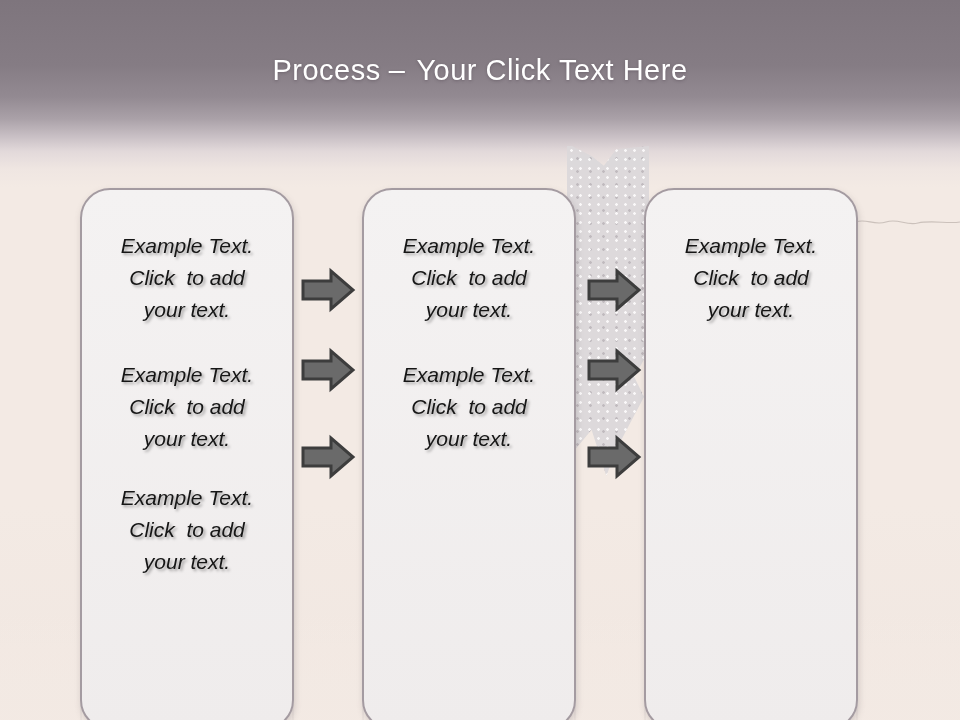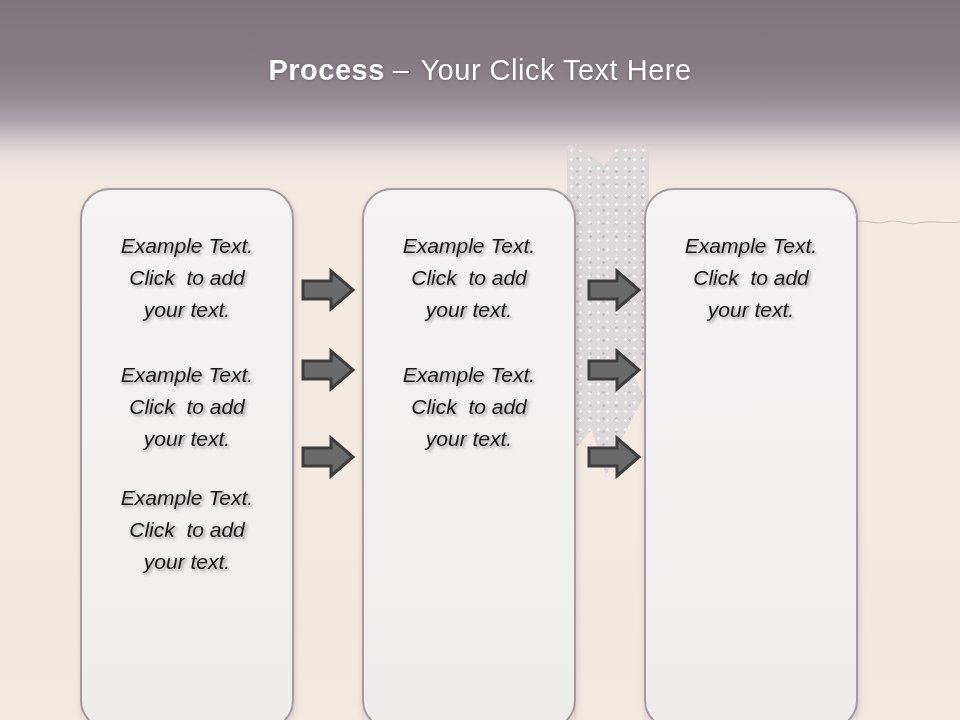--- a/index.html
+++ b/index.html
@@ -11,21 +11,21 @@
       #c9c0c5 19%, #e2d9da 21%, #efe6e2 23.5%, #f3eae4 26%,
       #f3eae4 70%, #f1e7e1 100%);
   }
 
   
   .title{
     position:absolute;top:54px;left:0;width:100%;text-align:center;
     color:#ffffff;font-size:29px;letter-spacing:.5px;
     text-shadow:0 1px 3px rgba(60,50,60,.35);
   }
-  .title-bold{font-weight:700;margin-right:8px;}
+  .title-bold{font-weight:400;margin-right:8px;}
   .title-sep{font-weight:400;margin-right:11px;}
   .title-rest{font-weight:400;}
 
   
   .texture{
     position:absolute;left:567px;top:146px;width:82px;height:330px;z-index:1;
     background-color:#dcd9db;
     background-image:
       radial-gradient(rgba(255,255,255,.85) 1px, transparent 1.6px),
       radial-gradient(rgba(158,152,158,.5) 1px, transparent 1.6px);

